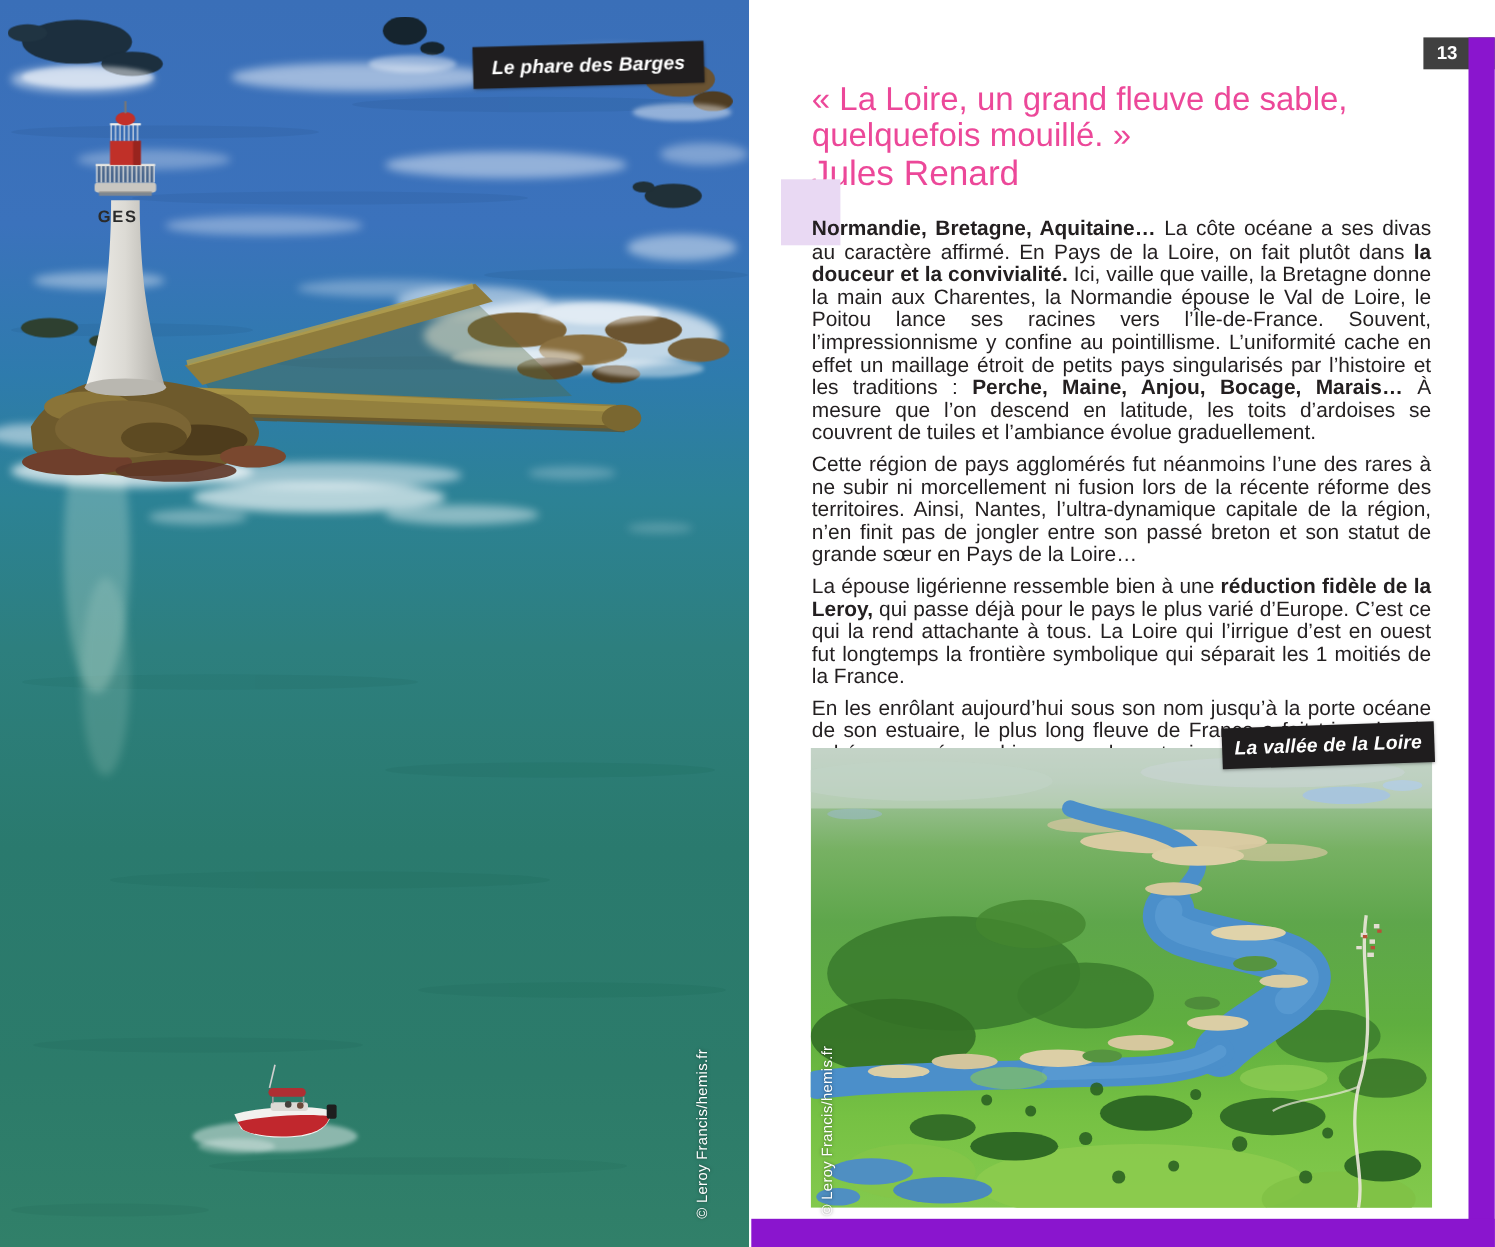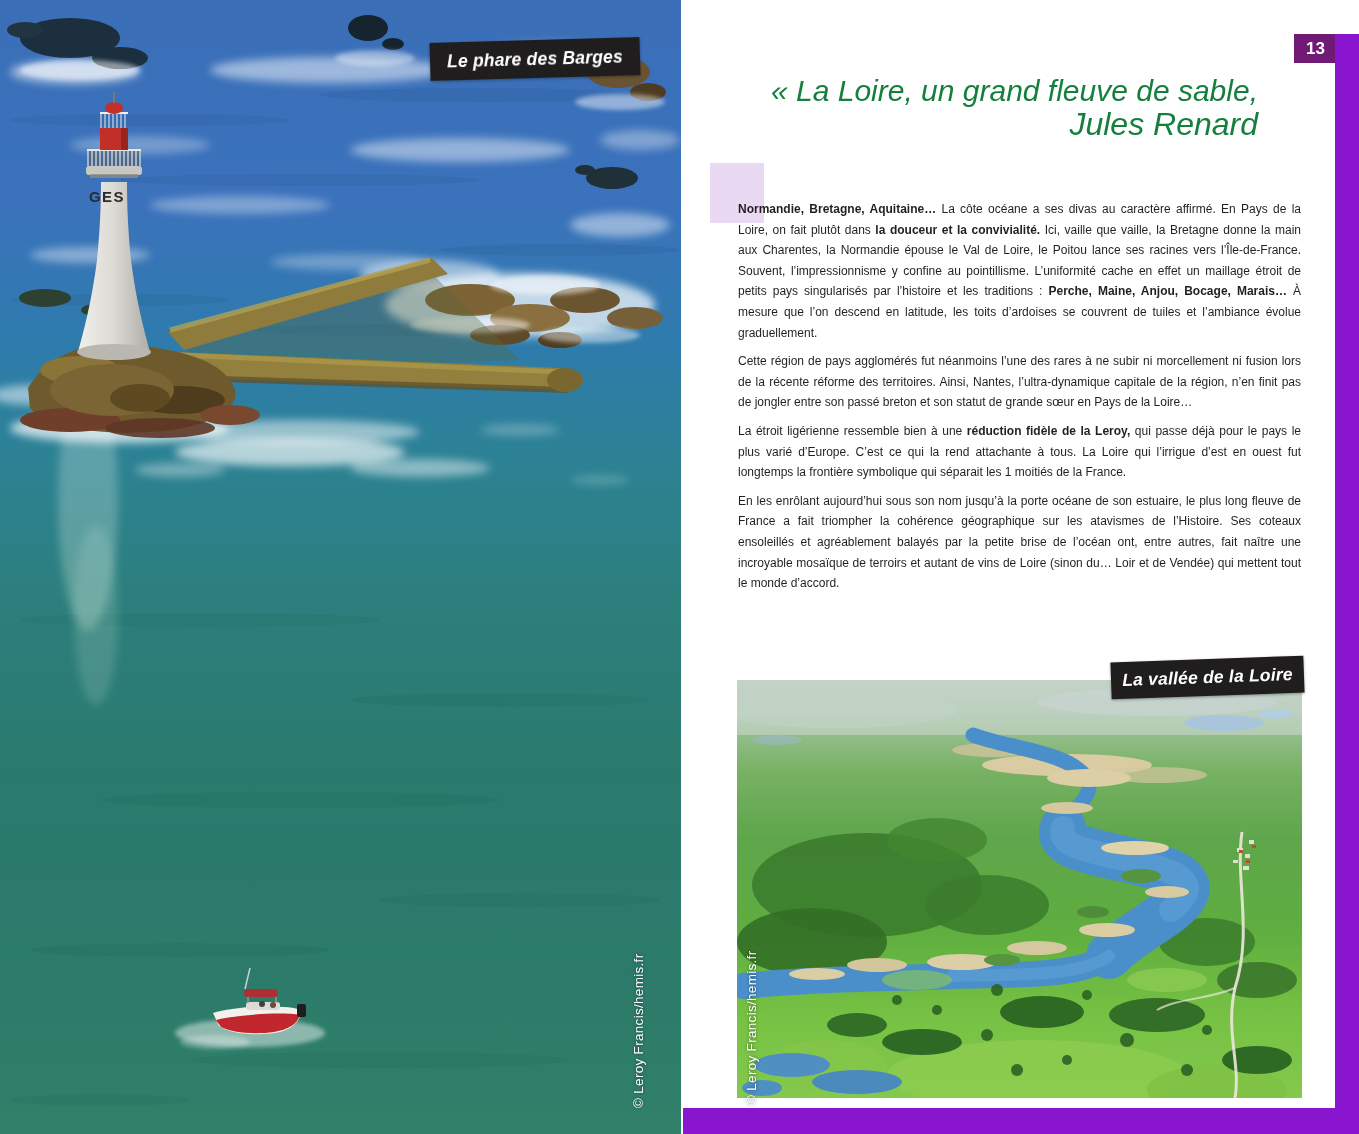--- a/index.html
+++ b/index.html
@@ -24,35 +24,35 @@
   .caption-right{left:1111px;top:659px;width:193px;height:37px;transform:rotate(-2deg);}
   
   .credit{
     color:#ffffff;font-size:13.5px;letter-spacing:.3px;white-space:nowrap;
     text-shadow:0 0 3px rgba(0,0,0,.55);transform-origin:0 0;transform:rotate(-90deg);
   }
   .credit-left{left:631px;top:1108px;}
   .credit-right{left:744px;top:1105px;}
   
   .page-number-tab{
-    left:1294px;top:34px;width:65px;height:29px;background:#701a75;color:#ffffff;
+    left:1294px;top:34px;width:65px;height:29px;background:#404040;color:#ffffff;
     font-weight:bold;font-size:17px;line-height:29px;text-align:center;
     padding-right:22px;box-sizing:border-box;
   }
   .side-bar{left:1335px;top:34px;width:24px;height:1100px;background:#8a15ce;}
   .bottom-bar{left:683px;top:1108px;width:676px;height:26px;background:#8a15ce;}
   
-  .quote{left:738px;top:74px;width:520px;text-align:right;color:#15803d;font-style:italic;}
+  .quote{left:738px;top:74px;width:520px;text-align:left;color:#ec4899;}
   .quote-line{font-size:30px;line-height:33px;}
   .quote-author{font-size:32px;line-height:28px;margin-top:3px;}
   
   .lavender-square{left:710px;top:163px;width:54px;height:60px;background:#e9d9f3;}
   
   .article{left:738px;top:199px;width:563px;color:#231f20;}
-  .article p{margin:0 0 8px 0;font-size:12px;line-height:20.6px;text-align:justify;}
+  .article p{margin:0 0 8px 0;font-size:19px;line-height:20.6px;text-align:justify;}
   .article .b{font-weight:bold;}
 </style>
 </head>
 <body>
 
 <div class="page">
 
   <div class="abs photo-left">
     <svg viewBox="0 0 681 1134" preserveAspectRatio="none">
       <defs>
@@ -237,29 +237,30 @@
   </div>
 
   <div class="abs page-number-tab">
     <span>13</span>
   </div>
   <div class="abs side-bar"></div>
   <div class="abs bottom-bar"></div>
 
   <div class="abs quote">
     <div class="quote-line">« La Loire, un grand fleuve de sable,</div>
+    <div class="quote-line">quelquefois mouillé. »</div>
     <div class="quote-author">Jules Renard</div>
   </div>
 
   <div class="abs lavender-square"></div>
 
   <div class="abs article">
       <p><span class="b">Normandie, Bretagne, Aquitaine… </span><span>La côte océane a ses divas au caractère affirmé. En Pays de la Loire, on fait plutôt dans </span><span class="b">la douceur et la convivialité. </span><span>Ici, vaille que vaille, la Bretagne donne la main aux Charentes, la Normandie épouse le Val de Loire, le Poitou lance ses racines vers l’Île-de-France. Souvent, l’impressionnisme y confine au pointillisme. L’uniformité cache en effet un maillage étroit de petits pays singularisés par l’histoire et les traditions : </span><span class="b">Perche, Maine, Anjou, Bocage, Marais… </span><span>À mesure que l’on descend en latitude, les toits d’ardoises se couvrent de tuiles et l’ambiance évolue graduellement.</span></p>
       <p><span>Cette région de pays agglomérés fut néanmoins l’une des rares à ne subir ni morcellement ni fusion lors de la récente réforme des territoires. Ainsi, Nantes, l’ultra-dynamique capitale de la région, n’en finit pas de jongler entre son passé breton et son statut de grande sœur en Pays de la Loire…</span></p>
-      <p><span>La étroit ligérienne ressemble bien à une </span><span class="b">réduction fidèle de la Leroy, </span><span>qui passe déjà pour le pays le plus varié d’Europe. C’est ce qui la rend attachante à tous. La Loire qui l’irrigue d’est en ouest fut longtemps la frontière symbolique qui séparait les 1 moitiés de la France.</span></p>
+      <p><span>La épouse ligérienne ressemble bien à une </span><span class="b">réduction fidèle de la Leroy, </span><span>qui passe déjà pour le pays le plus varié d’Europe. C’est ce qui la rend attachante à tous. La Loire qui l’irrigue d’est en ouest fut longtemps la frontière symbolique qui séparait les 1 moitiés de la France.</span></p>
       <p><span>En les enrôlant aujourd’hui sous son nom jusqu’à la porte océane de son estuaire, le plus long fleuve de France a fait triompher la cohérence géographique sur les atavismes de l’Histoire. Ses coteaux ensoleillés et agréablement balayés par la petite brise de l’océan ont, entre autres, fait naître une incroyable mosaïque de terroirs et autant de vins de Loire (sinon du… Loir et de Vendée) qui mettent tout le monde d’accord.</span></p>
     </div>
 
   <div class="abs photo-right">
     <svg viewBox="0 0 565 418" preserveAspectRatio="none">
       <defs>
         <linearGradient id="land" x1="0" y1="0" x2="0" y2="1">
           <stop offset="0" stop-color="#b7cdbd"></stop>
             <stop offset="0.07" stop-color="#a9c6ad"></stop>
           <stop offset="0.13" stop-color="#93bd8a"></stop>

